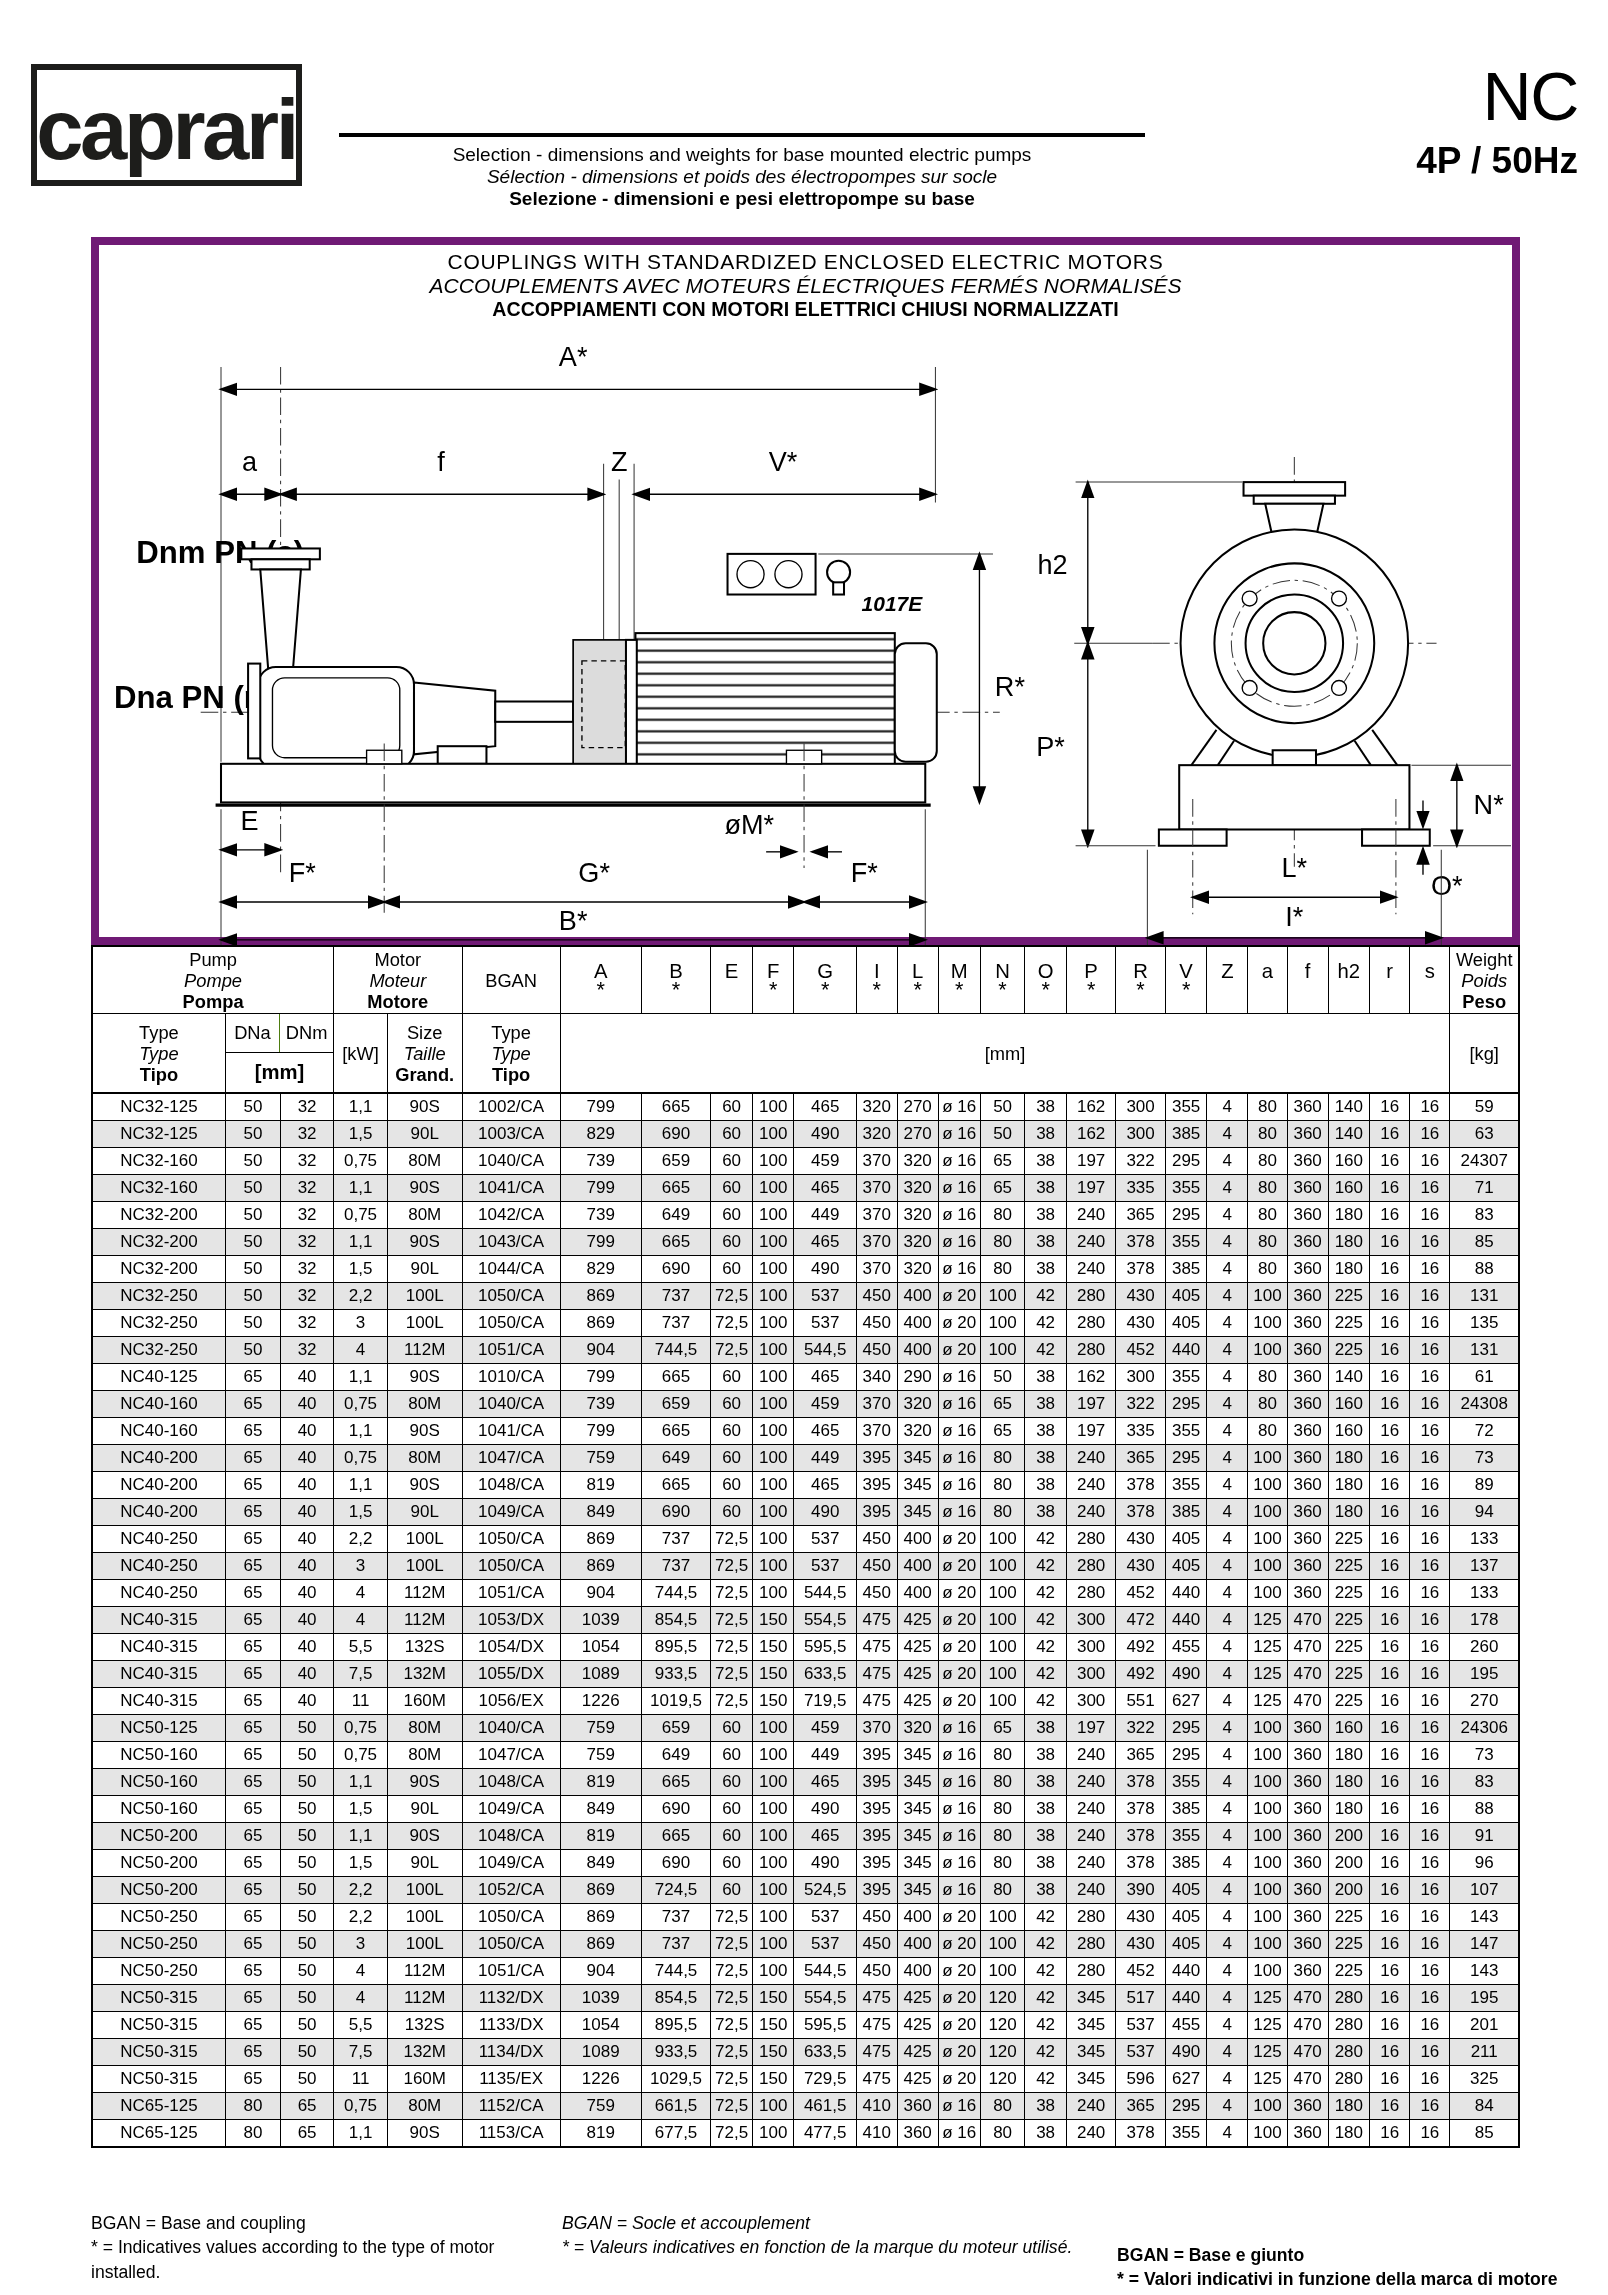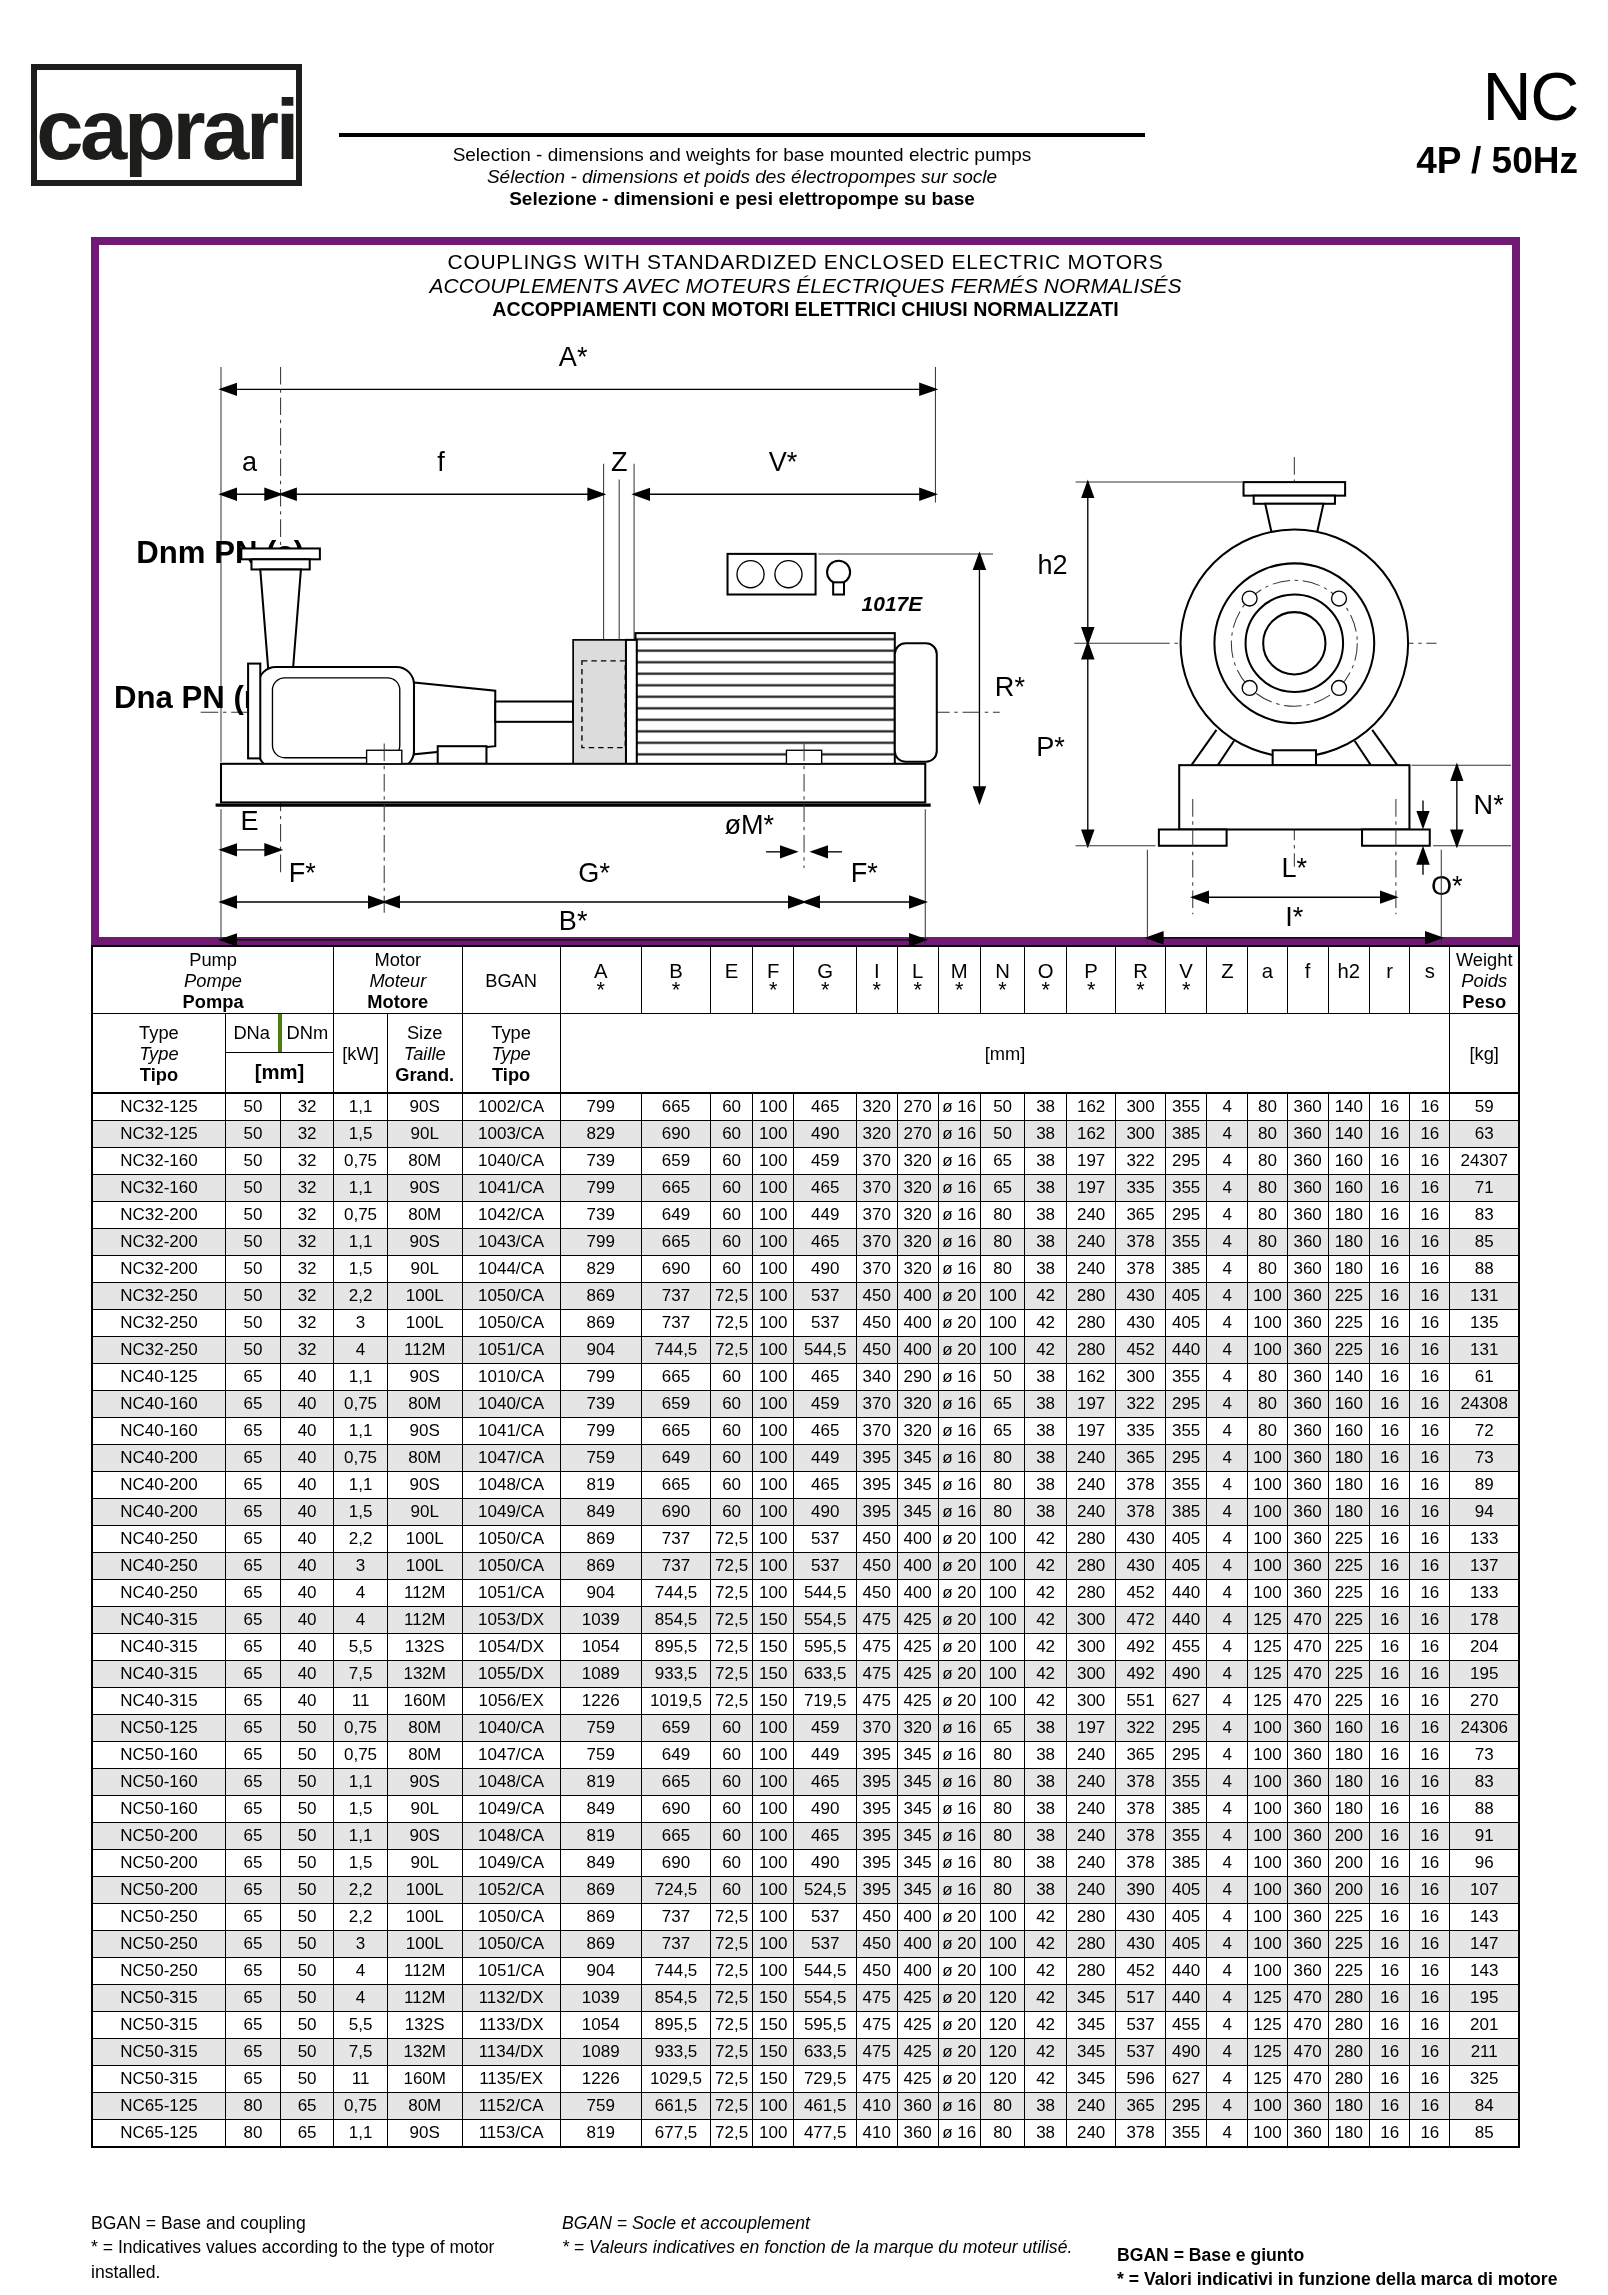--- a/index.html
+++ b/index.html
@@ -46,21 +46,21 @@
   table.pump thead tr.gh th{height:66px;font-size:18.3px;font-weight:normal;line-height:21px;}
   table.pump thead tr.sh th{height:77px;font-size:18.3px;font-weight:normal;line-height:21px;border-bottom-width:2.7px;}
   table.pump tbody td{height:26px;font-size:17px;white-space:nowrap;}
   table.pump tbody tr:nth-child(even) td{background:#e5e5e5;}
   .it{font-style:italic}.bd{font-weight:bold}
   th.dimth div{line-height:20.3px;font-size:20.3px;}
   th.dimth .star{font-size:21.7px;line-height:17.6px;}
   .dn-cell{padding:0 !important;}
   .dn-top{display:flex;height:38px;border-bottom:1.4px solid #000;align-items:center;}
   .dn-top span{flex:1;line-height:38px;}
-  .dn-top span:first-child{border-right:4px solid #4d7c0f;}
+  .dn-top span:first-child{border-right:1px solid #4d7c0f;}
   .dn-bot{height:39px;line-height:39px;font-weight:bold;font-size:20.3px;}
   .unit{font-weight:bold;font-size:20.3px;}
   
   .footnotes{position:absolute;left:91px;top:2211px;width:1477px;display:flex;}
   .footnotes .fc{font-size:17.6px;line-height:24.4px;}
   .footnotes .fc1{width:471px;}
   .footnotes .fc2{width:555px;font-style:italic;}
   .footnotes .fc3{width:447px;font-weight:bold;margin-top:32px;}
 </style>
 </head>
@@ -967,21 +967,21 @@
           <td>42</td>
           <td>300</td>
           <td>492</td>
           <td>455</td>
           <td>4</td>
           <td>125</td>
           <td>470</td>
           <td>225</td>
           <td>16</td>
           <td>16</td>
-          <td>204</td>
+          <td>260</td>
         </tr>
         <tr>
           <td>NC40-315</td>
           <td>65</td>
           <td>40</td>
           <td>7,5</td>
           <td>132M</td>
           <td>1055/DX</td>
           <td>1089</td>
           <td>933,5</td>

